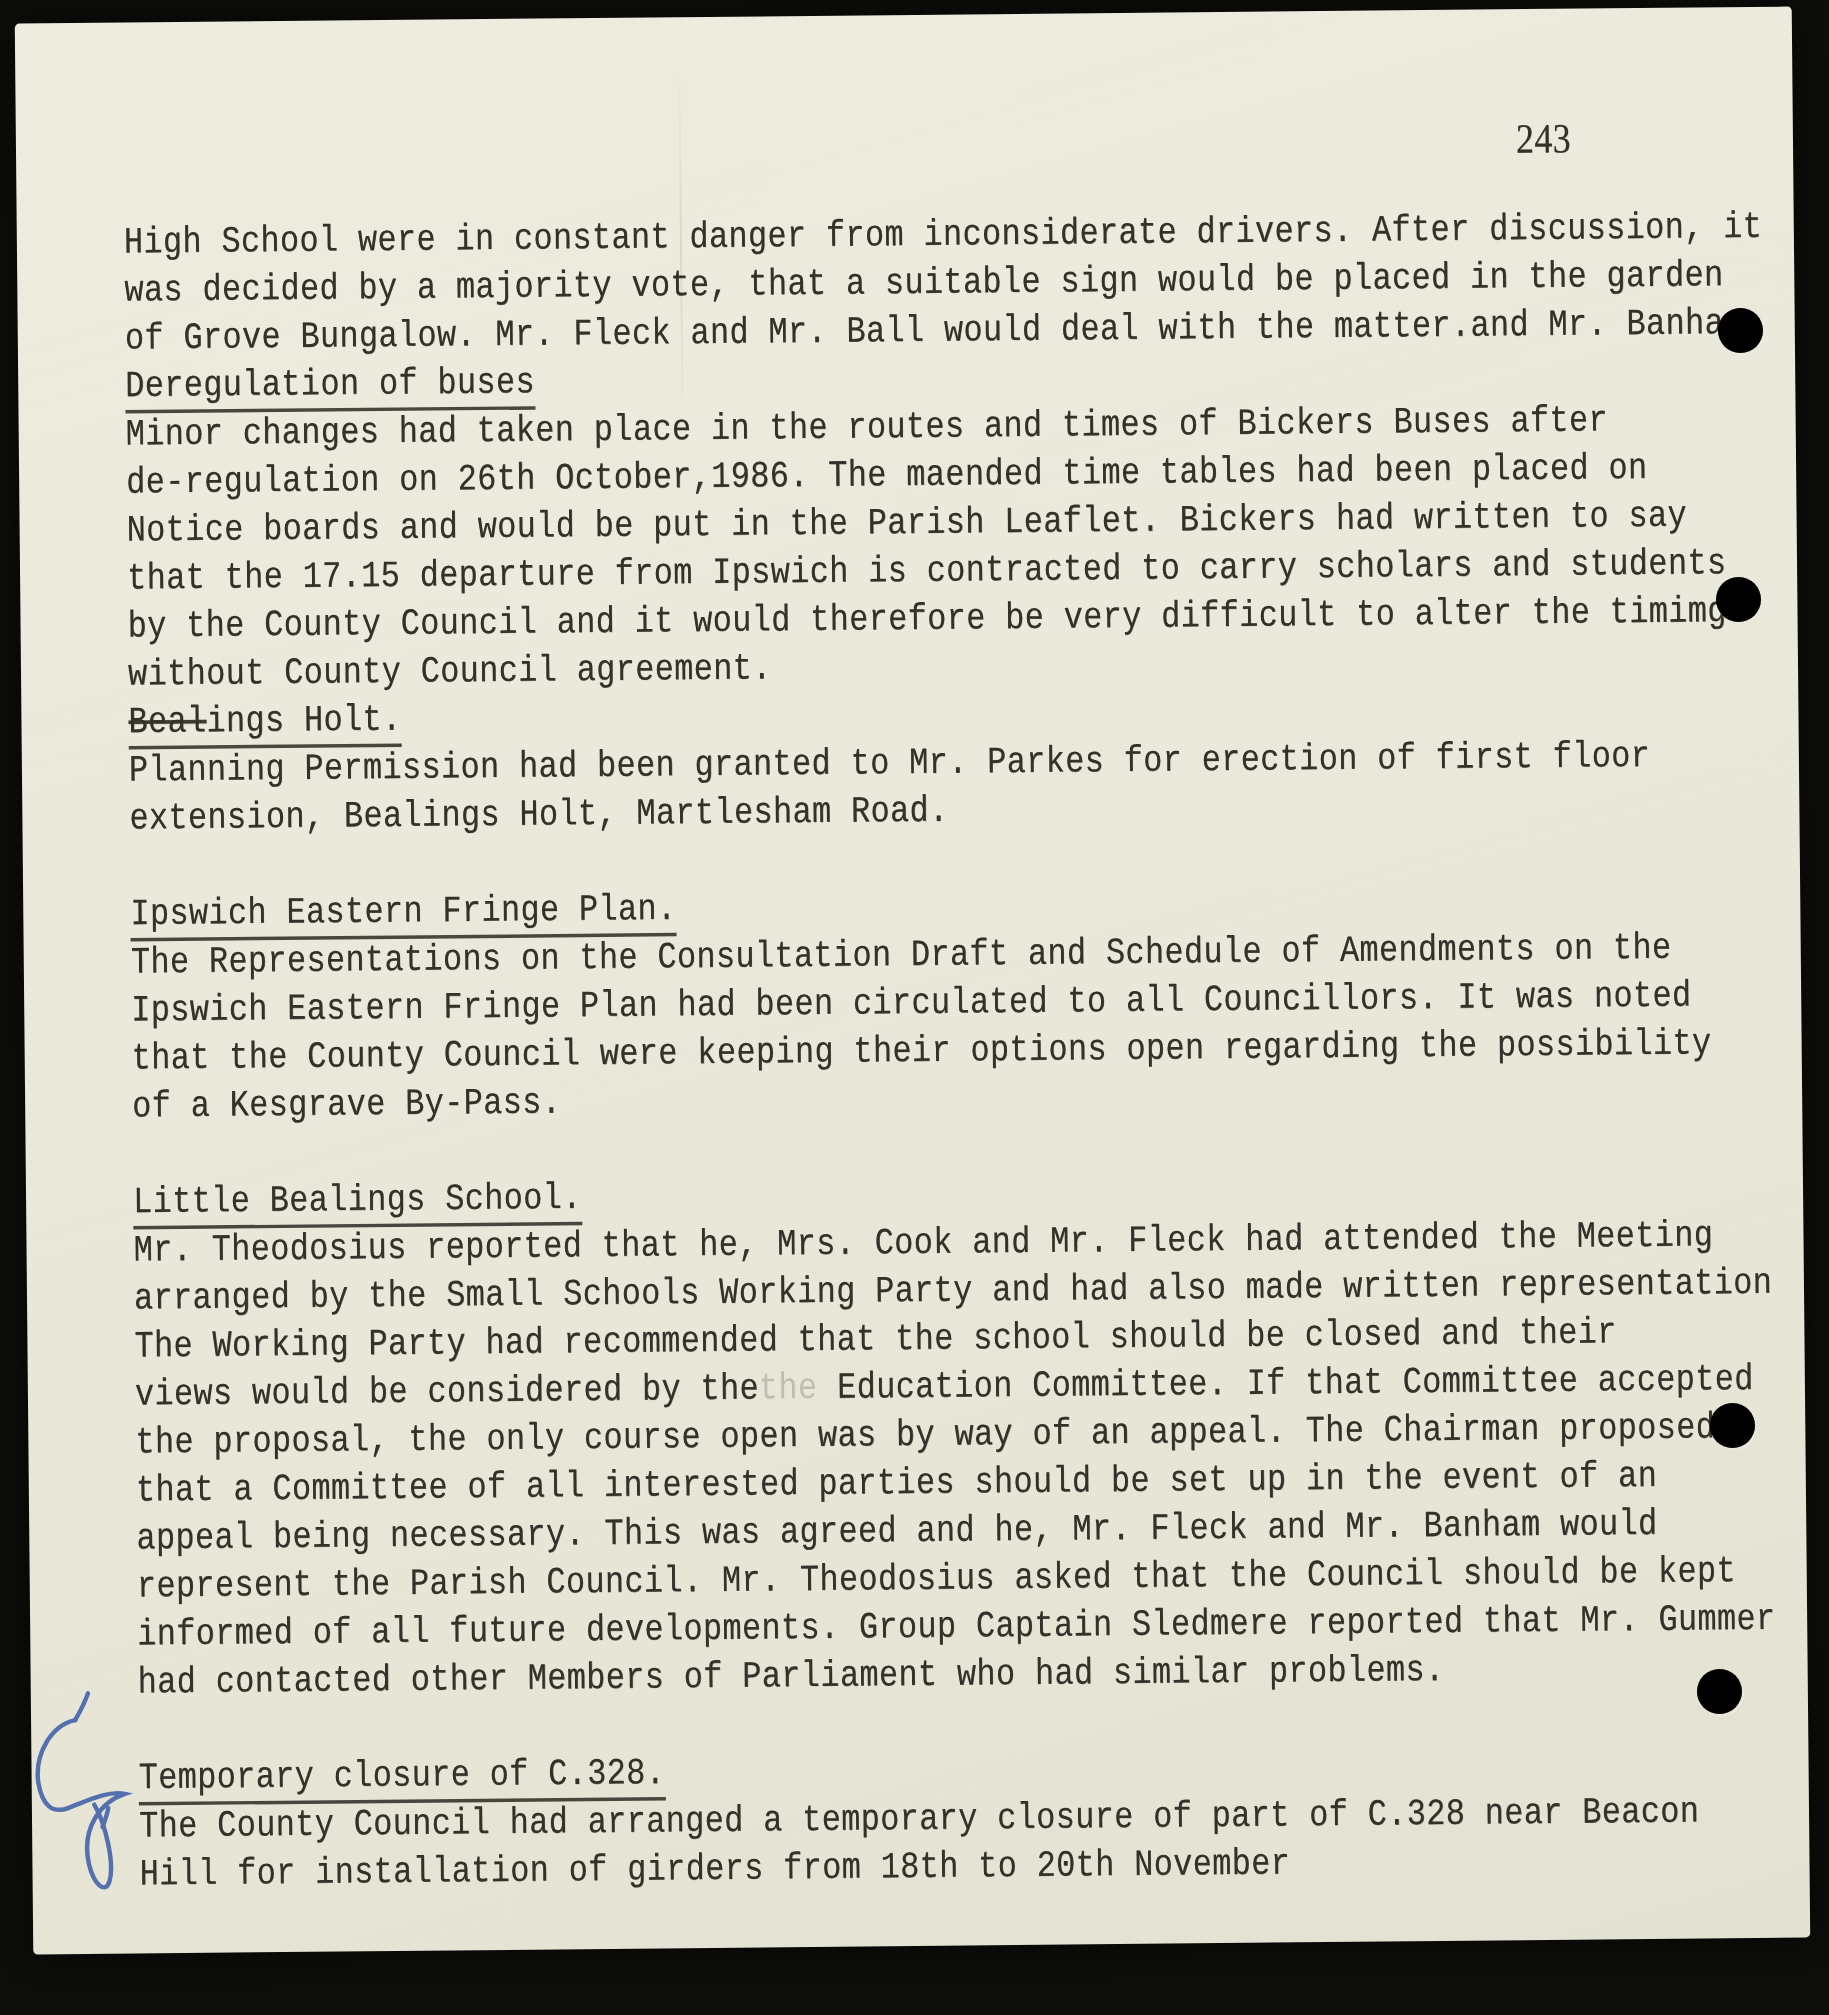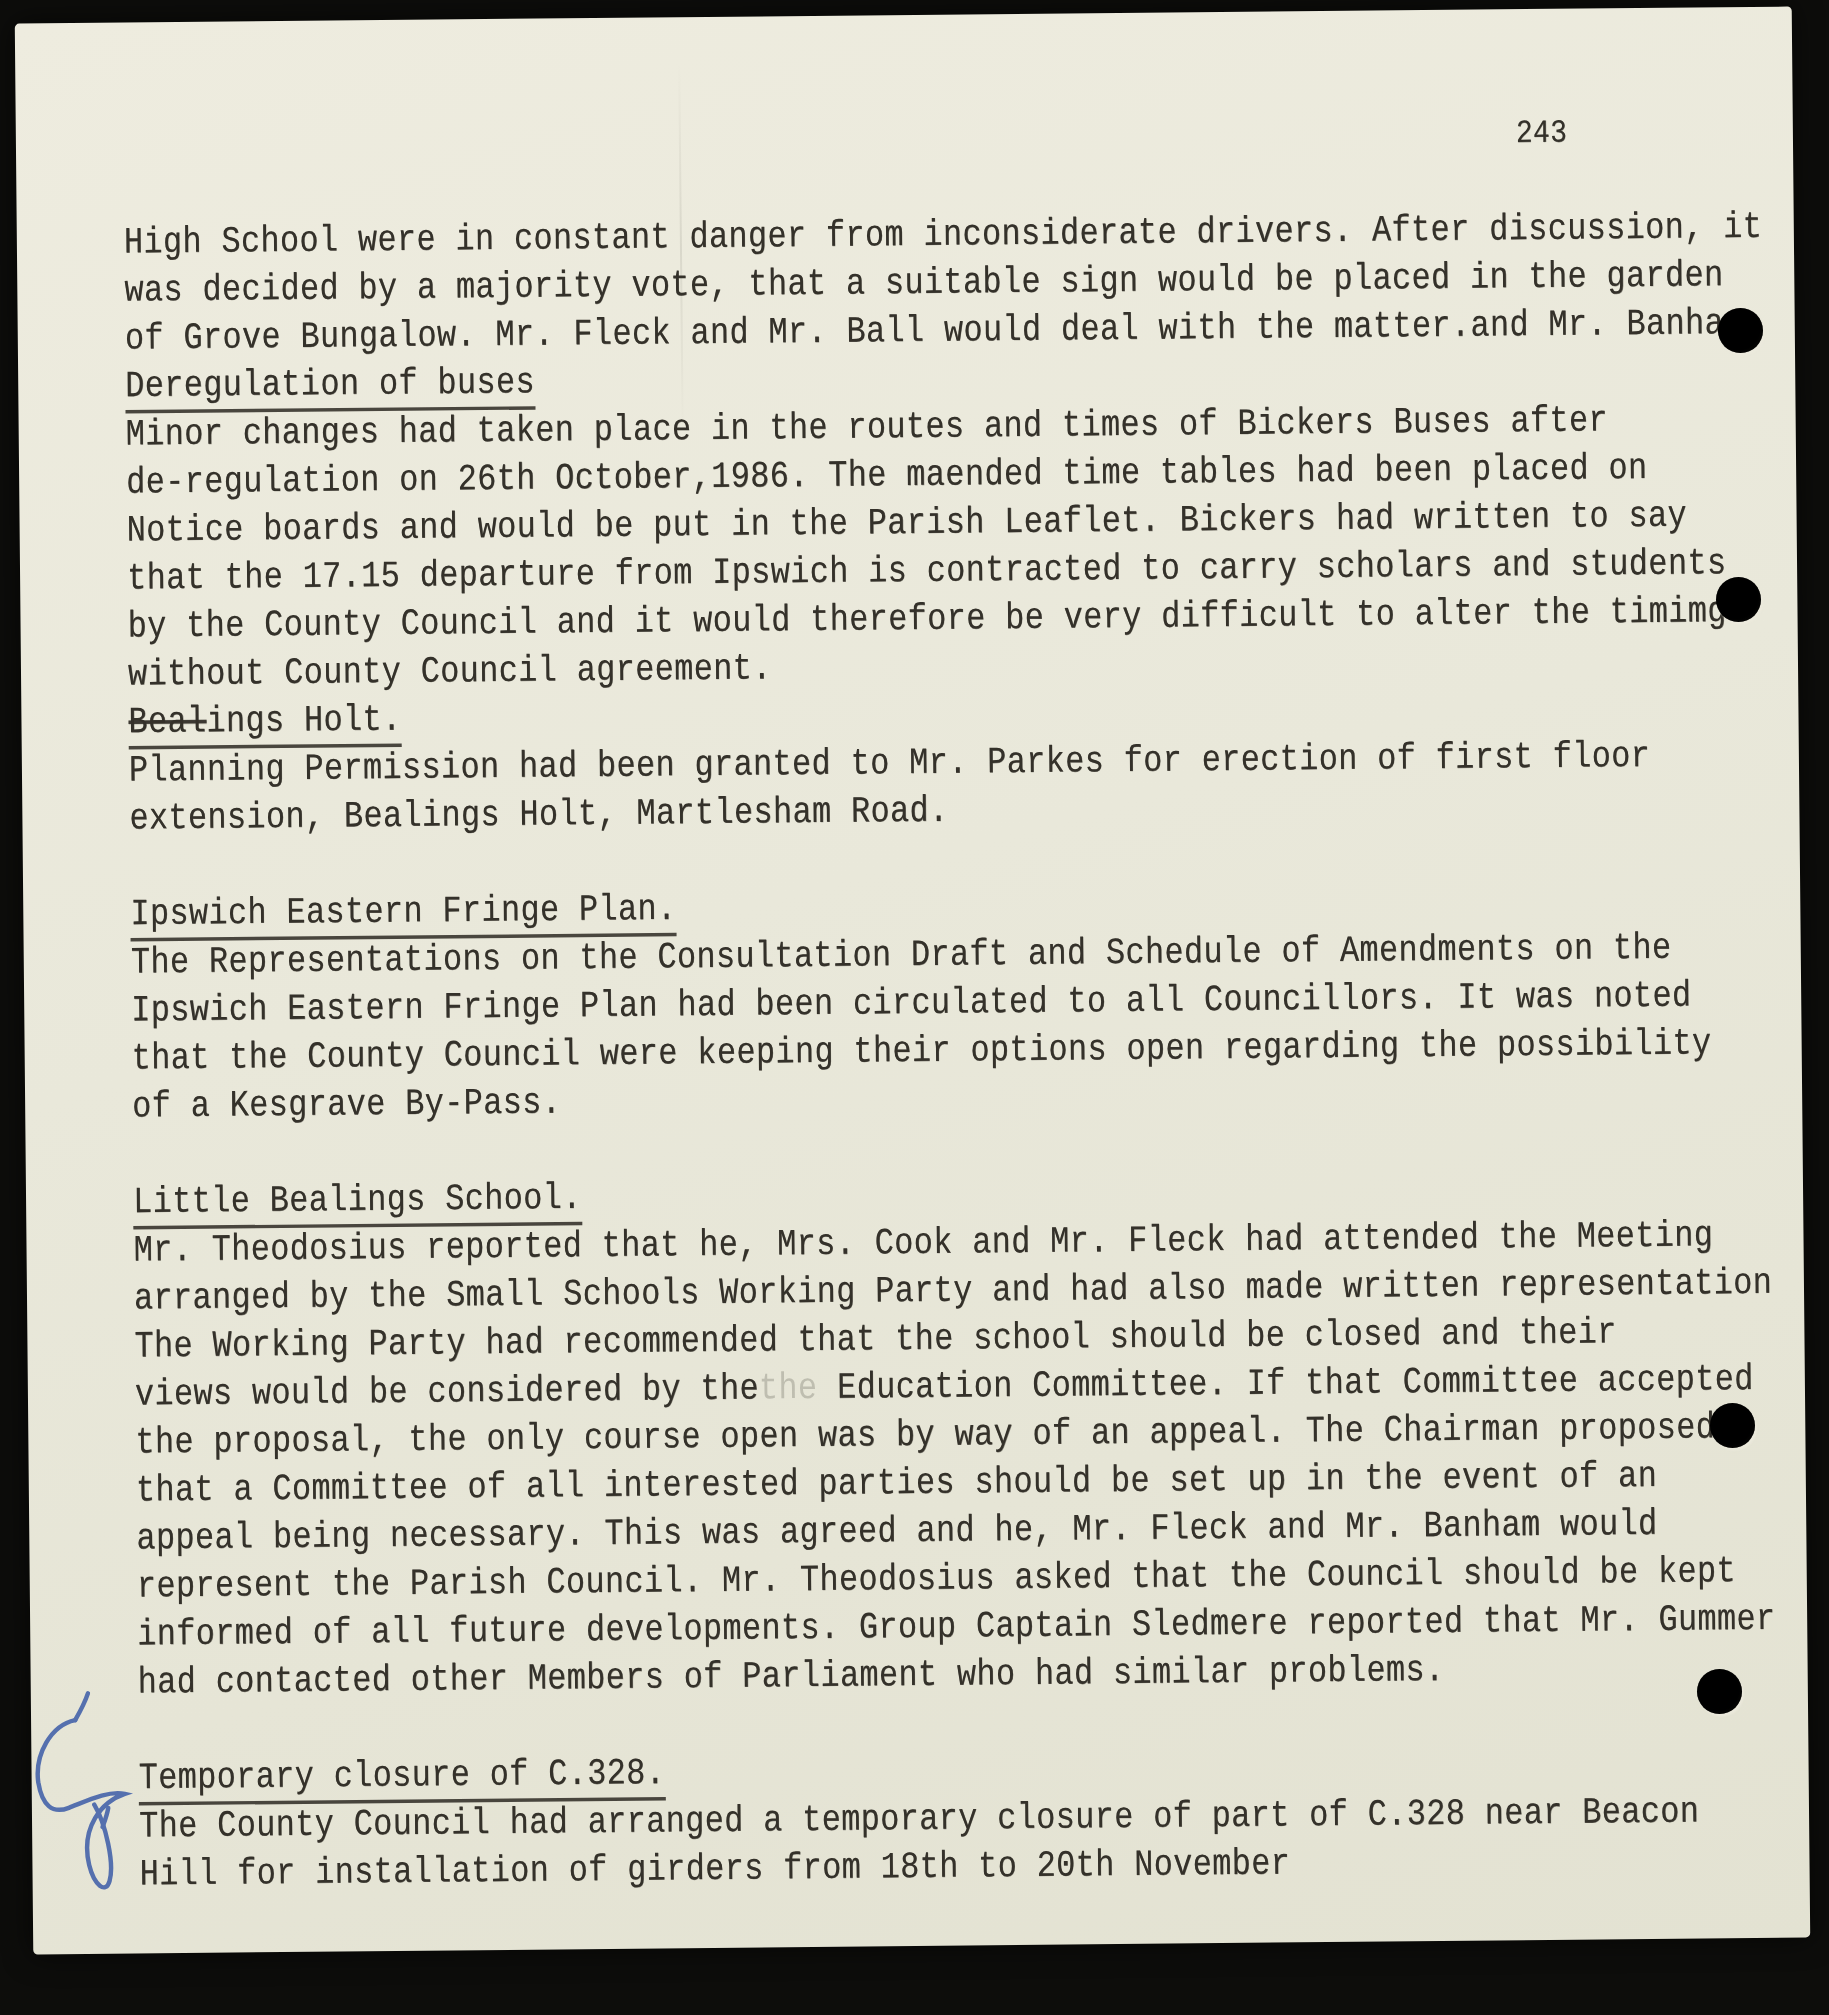--- a/index.html
+++ b/index.html
@@ -10,22 +10,23 @@
   }
   .paper{
     position:absolute;left:24px;top:15.3px;width:1777px;height:1931px;
     background:linear-gradient(165deg,#eeecdf 0%,#e9e8da 45%,#e3e2d2 100%);
     transform:rotate(-0.55deg);
     border-radius:4.5px;
     box-shadow:0 0 29px rgba(0,0,0,.65);
   }
   .pagenum{
     position:absolute;left:1500px;top:109px;
-    font-size:28px;color:#34312a;
+    font-size:36px;color:#34312a;
     text-shadow:0.3px 0.3px 0.4px rgba(52,49,42,.55);
+    font-family:Liberation Serif, serif;
   }
   .textcol{
     position:absolute;left:107px;top:202px;width:1661px;
     font-size:32px;color:#34312a;
   }
   .line{height:48px;white-space:pre;}
   .t{
     display:inline-block;
     transform:scaleY(1.16);
     transform-origin:0 55%;

